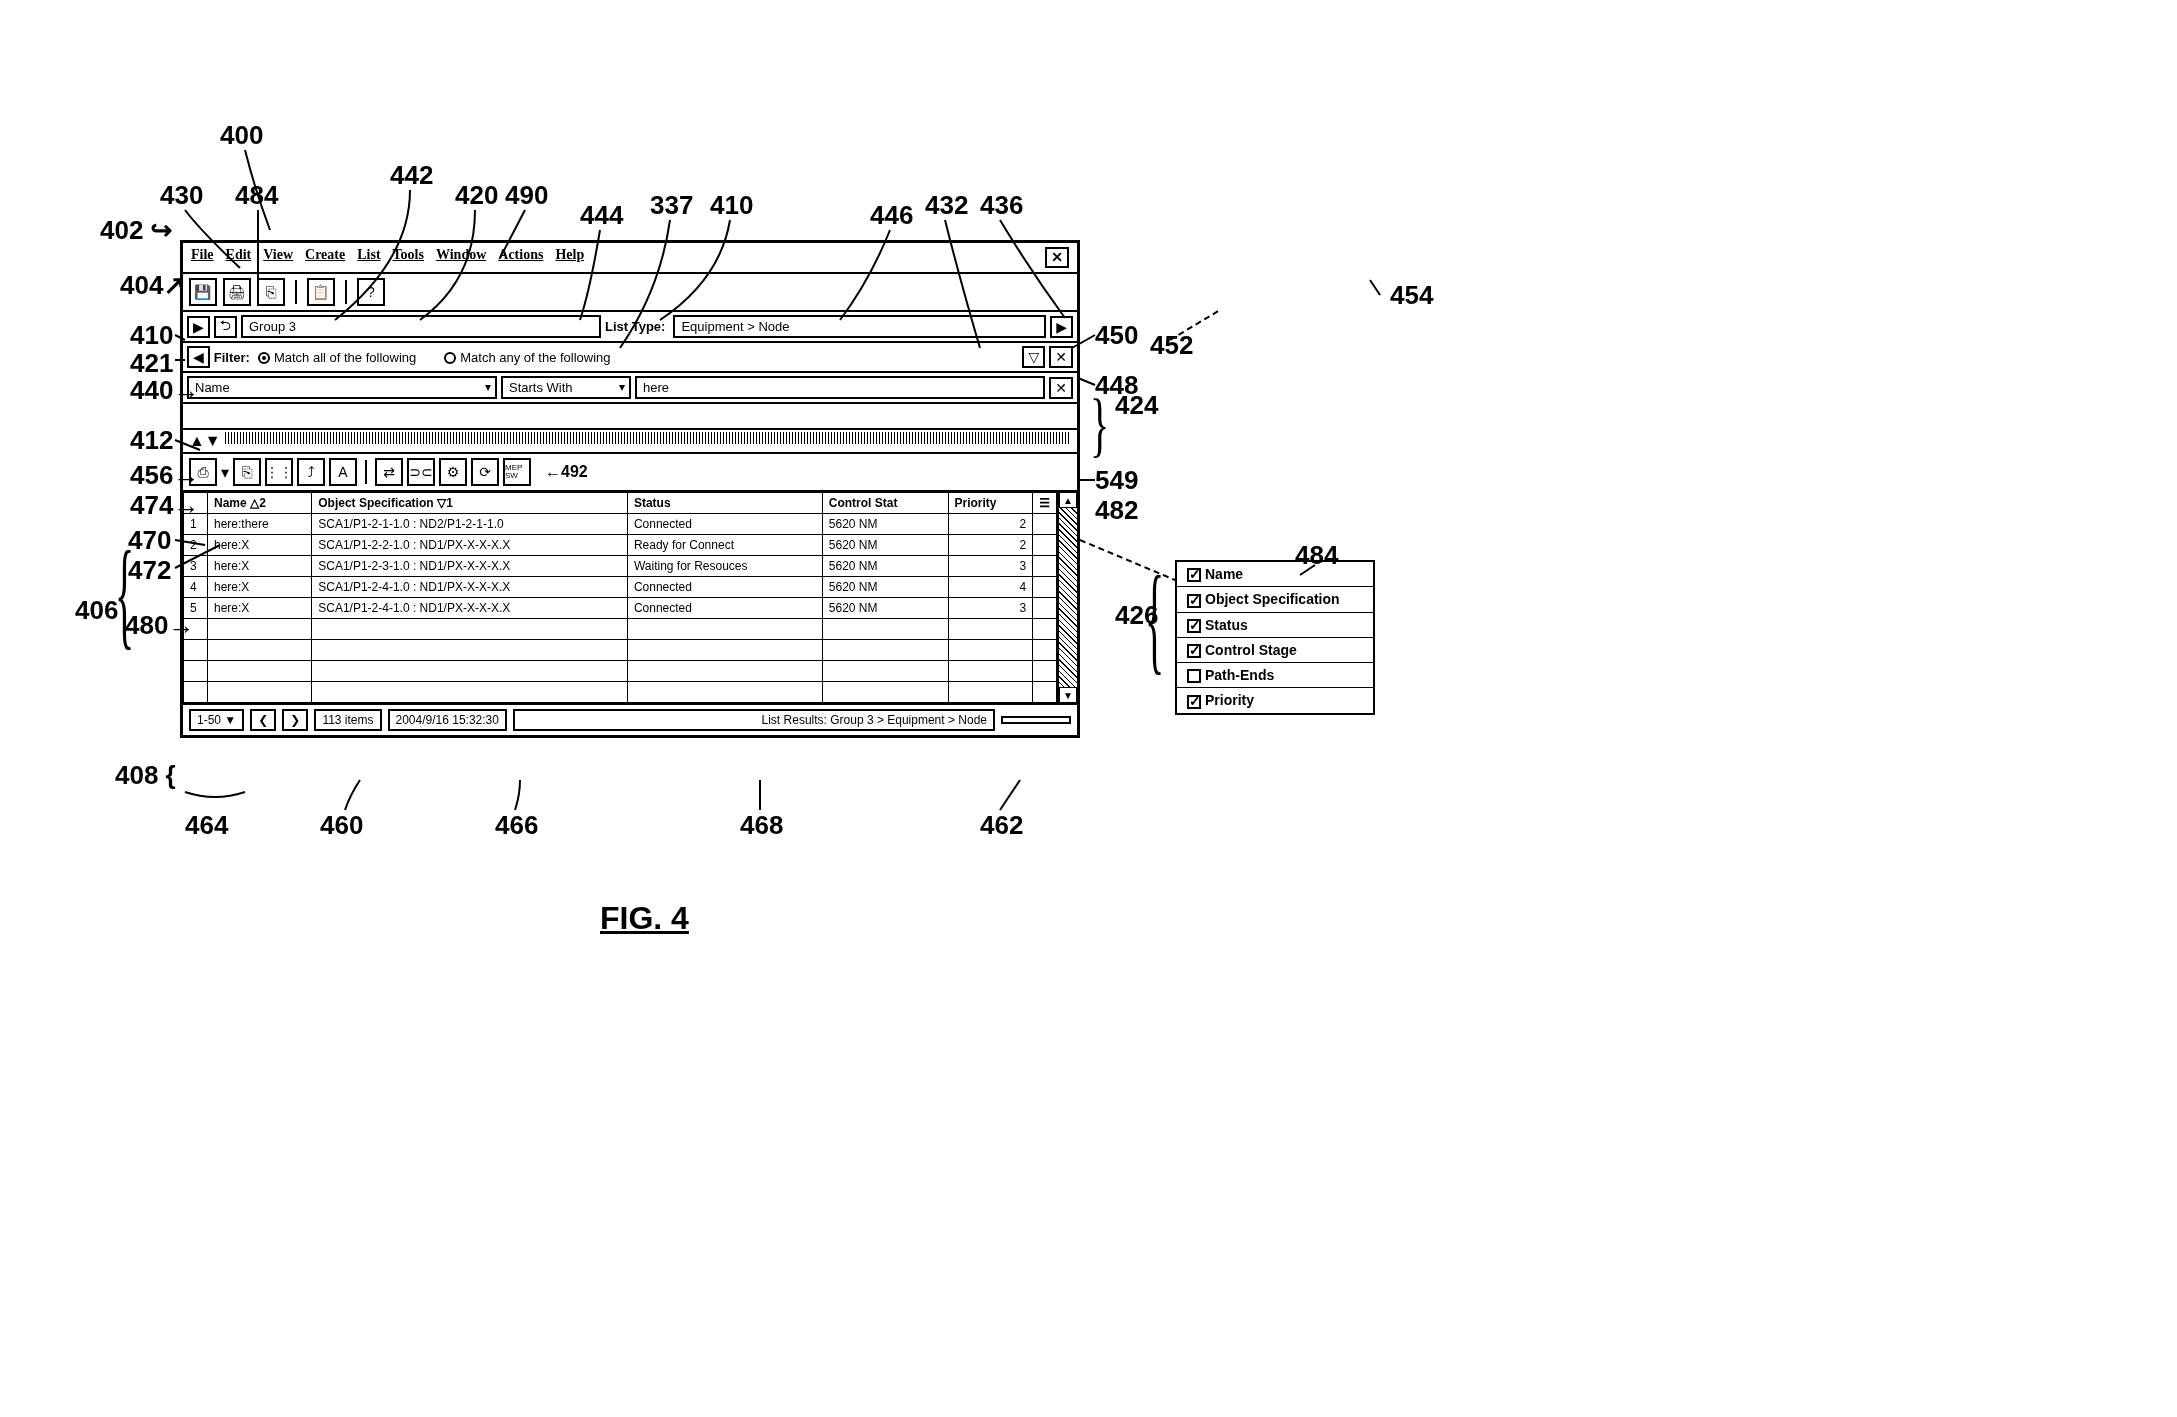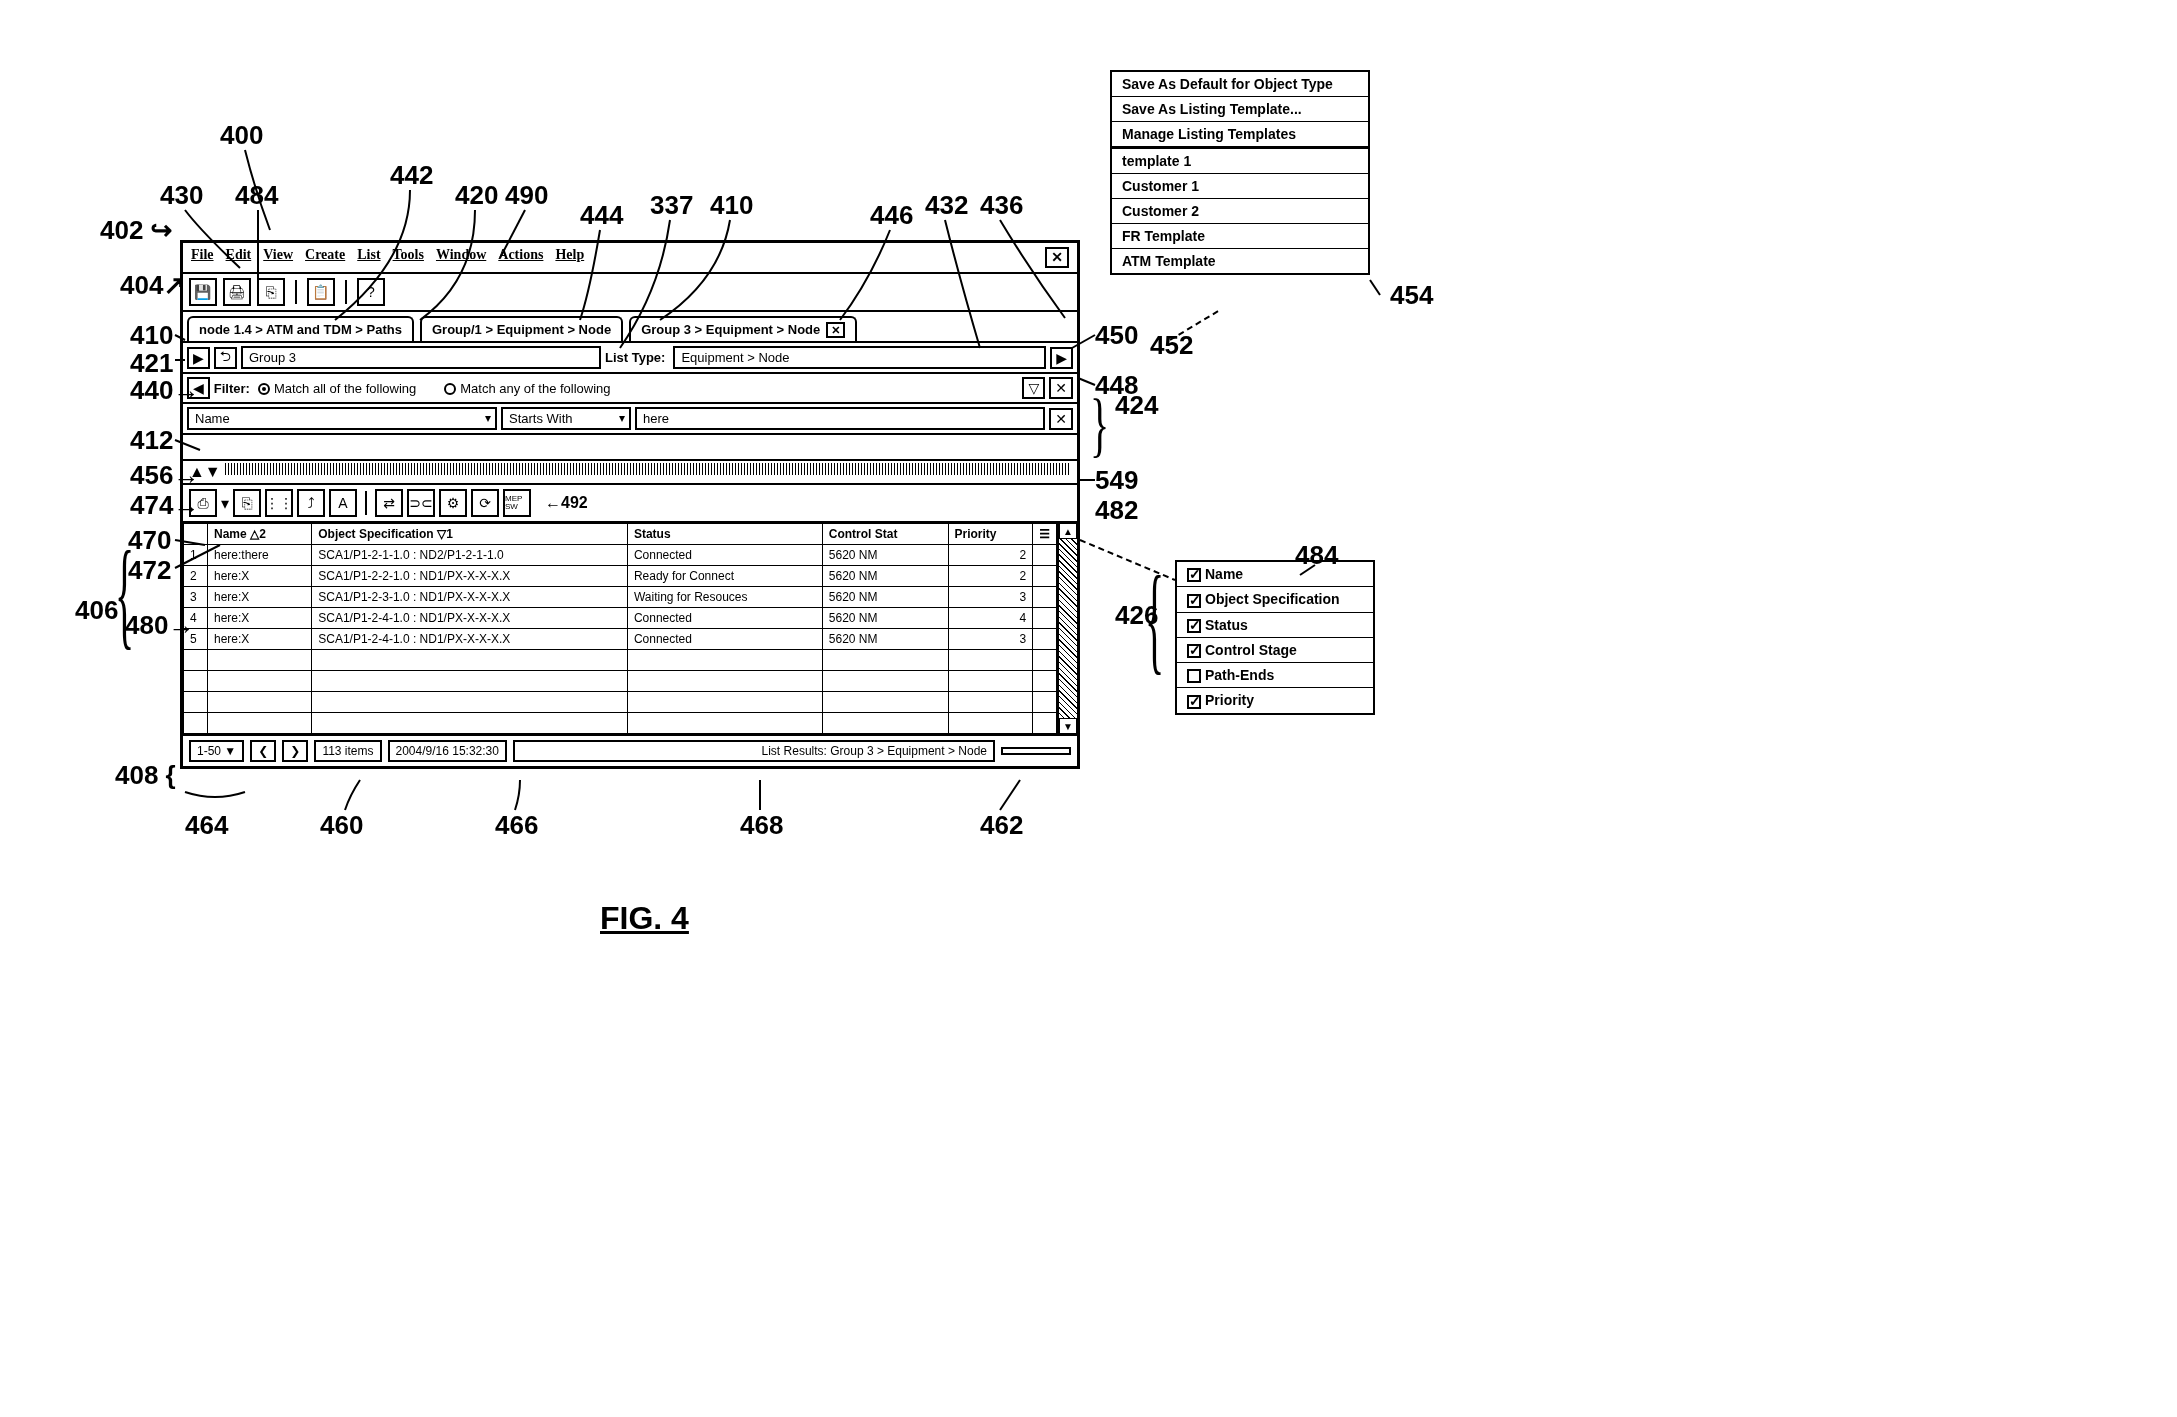--- a/index.html
+++ b/index.html
@@ -259,25 +259,20 @@
     <div class="toolbar">
       <div class="tb-btn">💾</div>
       <div class="tb-btn">🖨</div>
       <div class="tb-btn">⎘</div>
       <span class="tb-sep"></span>
       <div class="tb-btn">📋</div>
       <span class="tb-sep"></span>
       <div class="tb-btn">?</div>
     </div>
 
-    <div class="tabs-row">
-      <div class="tab"><span>node 1.4 &gt; ATM and TDM &gt; Paths</span></div>
-      <div class="tab"><span>Group/1 &gt; Equipment &gt; Node</span></div>
-      <div class="tab"><span>Group 3 &gt; Equipment &gt; Node</span><span class="tab-close">✕</span></div>
-    </div>
 
     <div class="row">
       <span class="small-btn">▶</span>
       <span class="small-btn">⮌</span>
       <div class="field" style="flex:0 0 360px">Group 3</div>
       <span class="row-label">List Type:</span>
       <div class="field">Equipment &gt; Node</div>
       <span class="small-btn">▶</span>
     </div>
 
@@ -434,30 +429,20 @@
       <span class="status-box">❮</span>
       <span class="status-box">❯</span>
       <span class="status-box">113 items</span>
       <span class="status-box">2004/9/16  15:32:30</span>
       <span class="status-box" style="flex:1">List Results: Group 3 &gt; Equipment &gt; Node</span>
       <span class="status-box" style="width:70px"></span>
     </div>
 
   </div>
 
-  <div class="popup" style="left:1090px;top:50px;width:260px">
-    <div>Save As Default for Object Type</div>
-    <div>Save As Listing Template...</div>
-    <div style="border-bottom:3px solid black">Manage Listing Templates</div>
-    <div>template 1</div>
-    <div>Customer 1</div>
-    <div>Customer 2</div>
-    <div>FR Template</div>
-    <div>ATM Template</div>
-  </div>
 
   <div class="popup" style="left:1155px;top:540px;width:200px">
     <div><span class="checkbox chk"></span><span>Name</span></div>
     <div><span class="checkbox chk"></span><span>Object Specification</span></div>
     <div><span class="checkbox chk"></span><span>Status</span></div>
     <div><span class="checkbox chk"></span><span>Control Stage</span></div>
     <div><span class="checkbox"></span><span>Path-Ends</span></div>
     <div><span class="checkbox chk"></span><span>Priority</span></div>
   </div>
 

